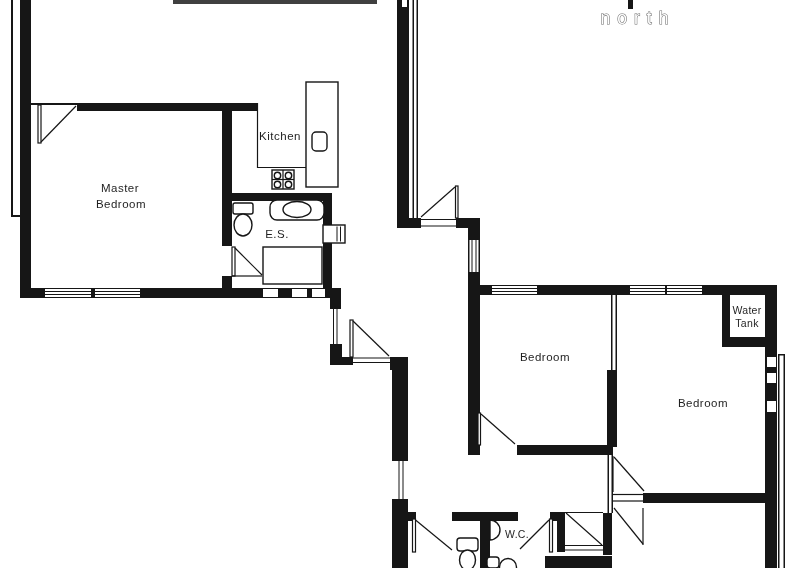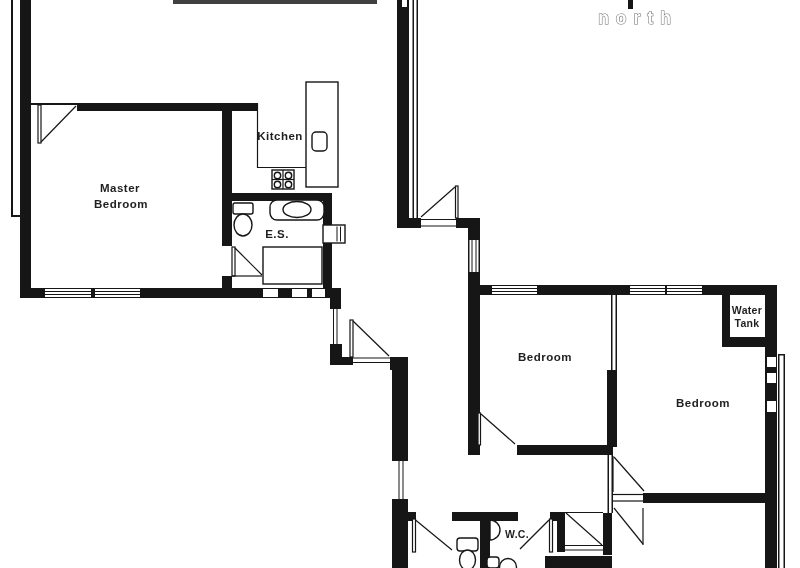--- a/index.html
+++ b/index.html
@@ -1,17 +1,17 @@
 <!DOCTYPE html>
 <html><head>
 <meta charset="utf-8">
 <style>
   html,body{margin:0;padding:0;background:#fff;}
   #stage{position:relative;width:800px;height:568px;background:#bef264;overflow:hidden;
-         font-family:"Liberation Sans", sans-serif;font-weight:bold;}
+         font-family:"Liberation Sans", sans-serif;}
   svg{display:block;}
   .wallseg{stroke:none;}
   .thin{stroke:none;}
   .white{fill:#ffffff;}
   .ol{fill:#ffffff;stroke:#161616;stroke-width:1.4;}
   .oln{fill:none;stroke:#161616;stroke-width:1.4;}
   .leaf{fill:#ffffff;stroke:#161616;stroke-width:1.2;}
   .swing{stroke:#161616;stroke-width:1.2;fill:none;}
   .winline{stroke:#161616;stroke-width:1;}
   .lbl{font-family:"Liberation Sans", sans-serif;font-size:11.5px;letter-spacing:0.5px;}

